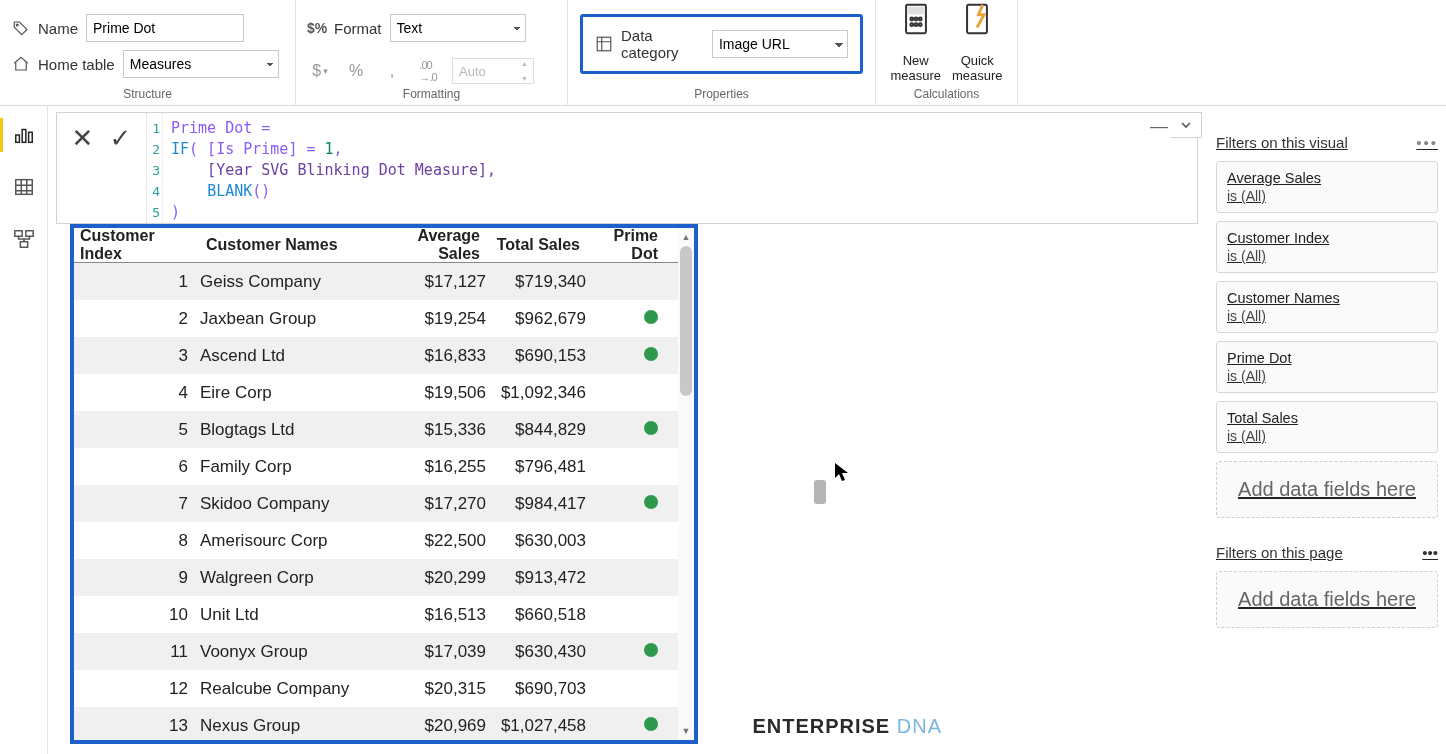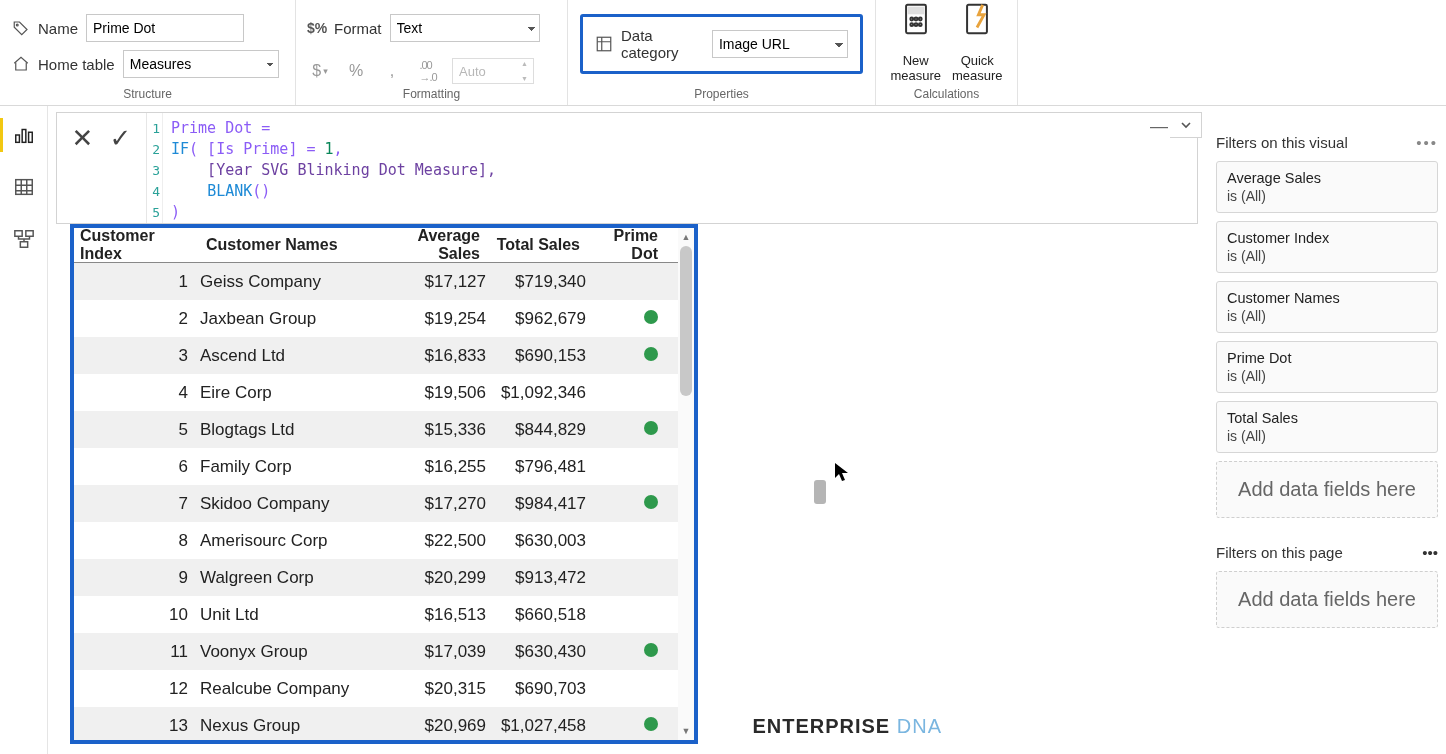--- a/index.html
+++ b/index.html
@@ -78,21 +78,21 @@
   .tv-scroll .thumb{position:absolute;left:2px;right:2px;top:18px;height:150px;background:#c8c8c8;border-radius:6px;}
   .tv-scroll .arrow{position:absolute;left:0;right:0;height:14px;display:flex;align-items:center;justify-content:center;font-size:9px;color:#777;}
   .tv-scroll .arrow.up{top:2px;}
   .tv-scroll .arrow.down{bottom:2px;}
   .outer-scroll{position:absolute;left:764px;top:134px;width:16px;height:500px;}
   .outer-scroll .thumb{position:absolute;left:2px;right:2px;top:240px;height:24px;background:#b5b5b5;border-radius:3px;}
 
   .cursor{position:absolute;left:786px;top:356px;font-size:18px;color:#000;z-index:20;}
 
   
-  .filters{position:absolute;right:0;top:126px;bottom:0;width:238px;background:#fff;padding:4px 4px 0 4px;overflow:hidden;}
+  .filters{position:absolute;right:0;top:126px;bottom:0;width:238px;background:#fff;padding:4px 4px 0 4px;overflow:hidden;text-decoration:underline;}
   .filters-head{display:flex;align-items:center;justify-content:space-between;font-size:15px;color:#333;padding:4px 4px 10px 4px;}
   .filters-head .dots{color:#888;letter-spacing:2px;}
   .filter-card{border:1px solid #d6d6d6;border-radius:3px;background:#fafafa;padding:8px 10px;margin:0 4px 8px 4px;}
   .filter-card .title{font-size:14.5px;color:#222;}
   .filter-card .sub{font-size:14px;color:#444;margin-top:2px;}
   .add-card{border:1px dashed #cfcfcf;text-align:center;color:#666;padding:16px 0;font-size:20px;}
   .filter-head2{display:flex;align-items:center;justify-content:space-between;font-size:15px;color:#333;padding:18px 4px 10px 4px;}
 
   .watermark{position:absolute;right:260px;bottom:16px;font-size:20px;font-weight:700;letter-spacing:1px;color:#2a2a2a;}
   .watermark .dna{color:#7ab6e0;font-weight:400;}
@@ -126,21 +126,21 @@
       </div>
     </div>
     <div class="ribbon-label">Structure</div>
   </div>
 
   <div class="ribbon-group formatting">
     <div class="ribbon-body" style="flex-direction:column;gap:6px;">
       <div class="field-row">
         <span class="small-icon" style="font-size:14px;font-weight:600;color:#555">$%</span>
         <span class="ribbon-lbl">Format</span>
-        <select class="ribbon-select" style="width:150px"><option>Text</option></select>
+        <select class="ribbon-select" style="width:136px"><option>Text</option></select>
       </div>
       <div class="fmt-btns">
         <span class="fmt-btn">$ <span style="font-size:9px;margin-left:2px">▾</span></span>
         <span class="fmt-btn">%</span>
         <span class="fmt-btn">,</span>
         <span class="fmt-btn" style="font-size:11px;letter-spacing:-1px">.00<br>→.0</span>
         <div class="auto-box">
           <span>Auto</span>
           <div class="auto-spin">
               <span>▲</span>

